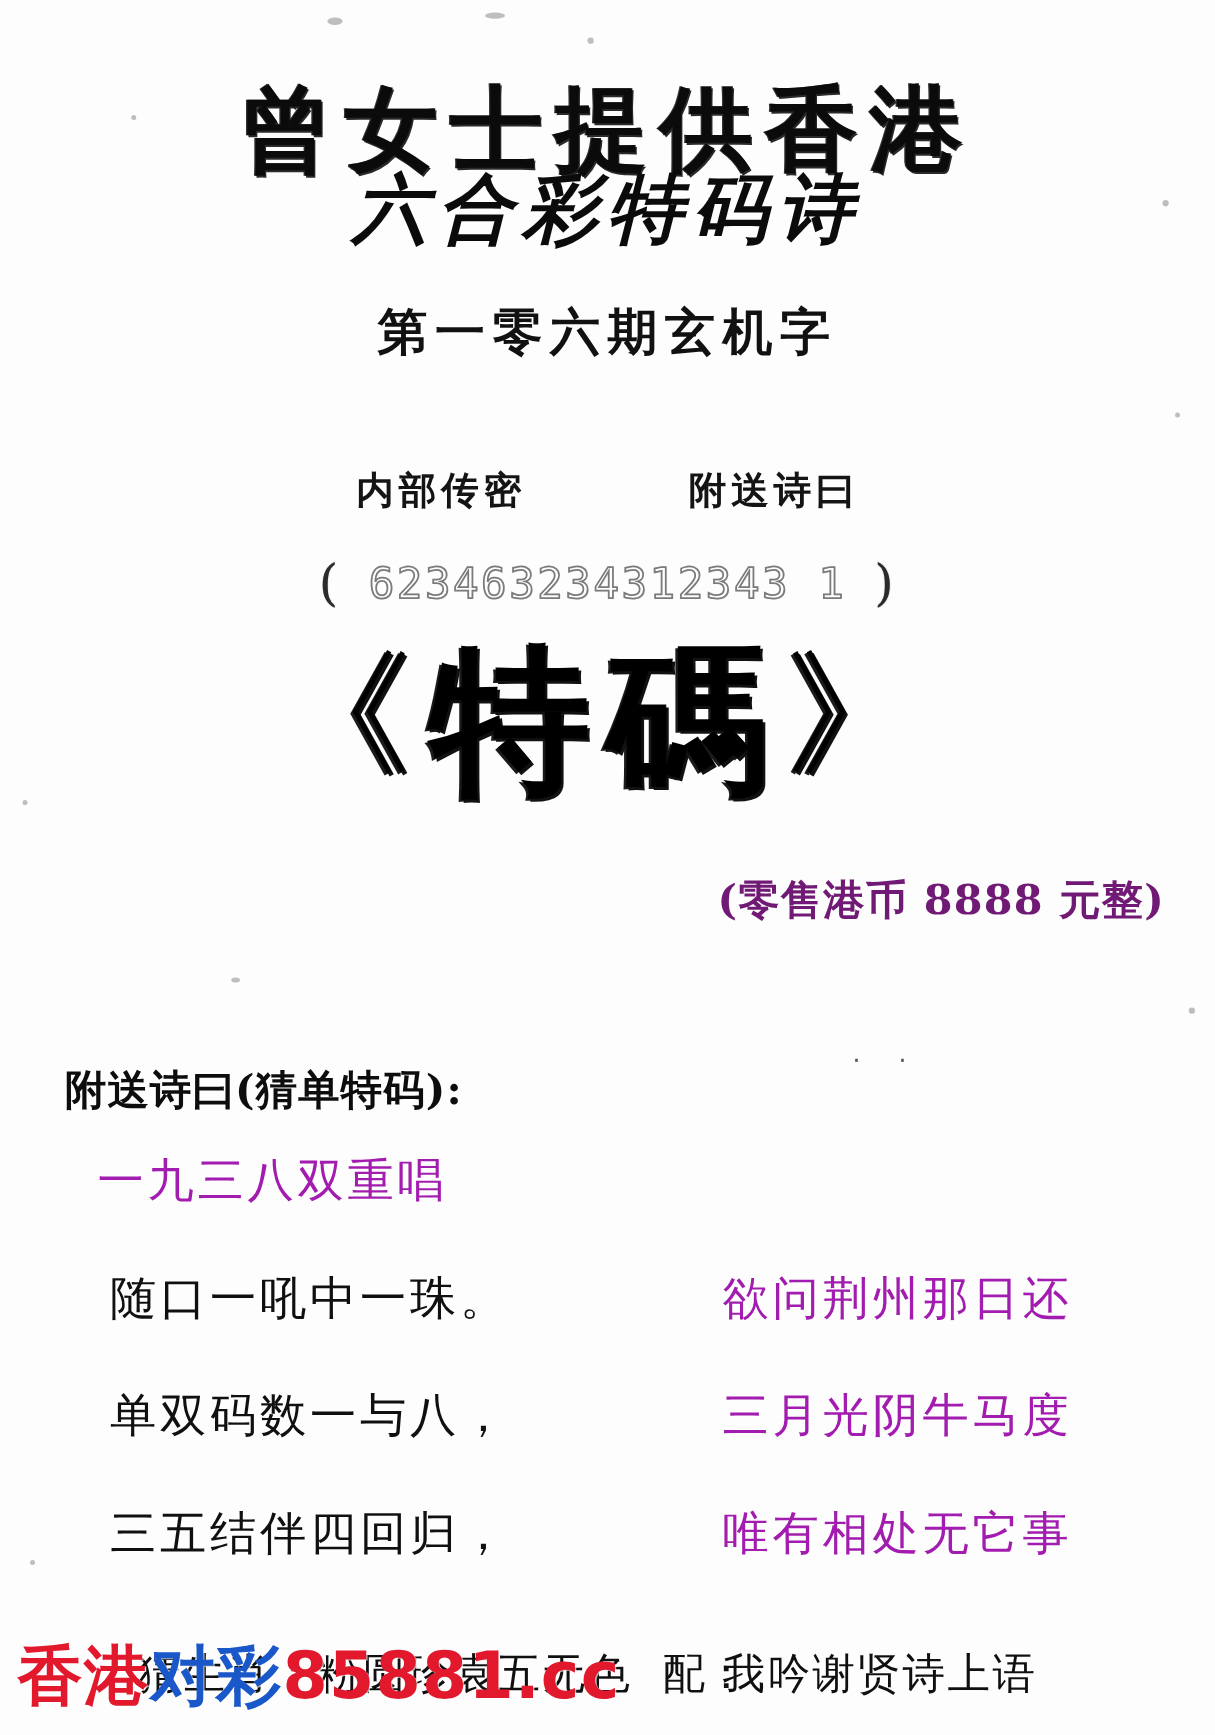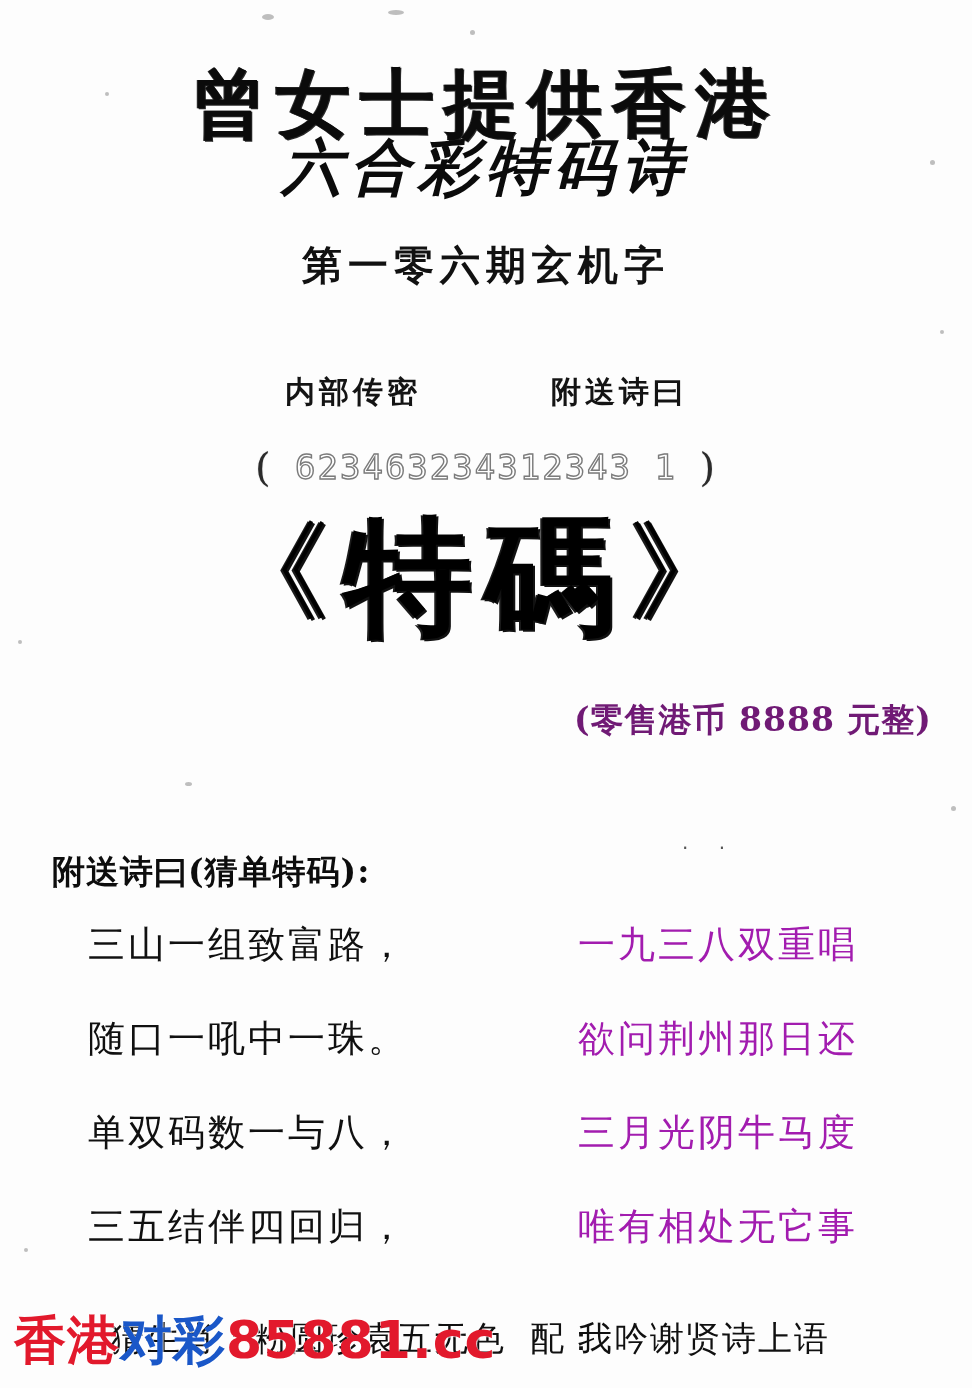--- a/index.html
+++ b/index.html
@@ -265,21 +265,20 @@
     <span class="brk">《</span><span>特碼</span><span class="brk">》</span>
   </div>
 
   <div class="price">(零售港币 8888 元整)</div>
 
   <div class="poem-head">附送诗曰(猜单特码):</div>
   <div class="dots">· ·</div>
 
   <div class="poem">
     <div class="poem-row">
-      <div class="poem-left">三山一组致富路，</div>
       <div class="poem-right">一九三八双重唱</div>
     </div>
     <div class="poem-row">
       <div class="poem-left">随口一吼中一珠。</div>
       <div class="poem-right">欲问荆州那日还</div>
     </div>
     <div class="poem-row">
       <div class="poem-left">单双码数一与八，</div>
       <div class="poem-right">三月光阴牛马度</div>
     </div>

